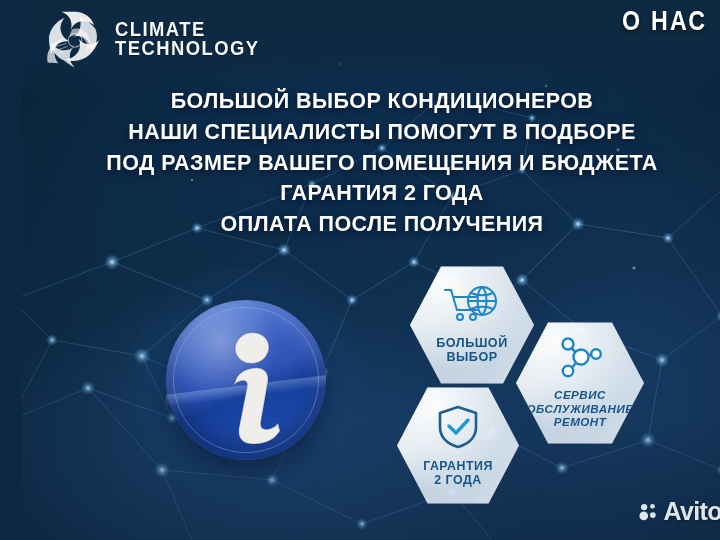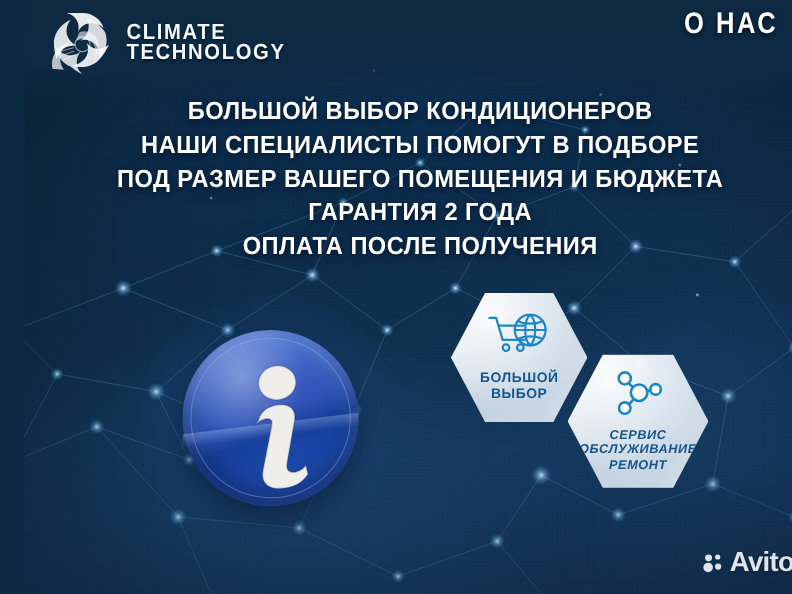--- a/index.html
+++ b/index.html
@@ -356,20 +356,35 @@
         </g>
       </svg>
     </div>
     <div class="hex-lbl">
       <div>СЕРВИС</div>
       <div>ОБСЛУЖИВАНИЕ</div>
       <div>РЕМОНТ</div>
     </div>
   </div>
 
+  <div class="hex" id="hex-warranty">
+    <div class="sheen"></div>
+    <div class="hex-ico">
+      <svg width="44" height="46" viewBox="0 0 44 46">
+        <g fill="none" stroke="#1b5f93" stroke-width="2.6" stroke-linejoin="round">
+          <path d="M22 3 L40 9 v14c0 11-8 17-18 20C12 40 4 34 4 23V9Z"></path>
+        </g>
+        <path d="M13 22 l7 7 12-13" fill="none" stroke="#1d9ad4" stroke-width="3.4" stroke-linecap="round" stroke-linejoin="round"></path>
+      </svg>
+    </div>
+    <div class="hex-lbl">
+      <div>ГАРАНТИЯ</div>
+      <div>2 ГОДА</div>
+    </div>
+  </div>
 
   <div class="avito">
     <svg class="avito-dots" viewBox="0 0 24 24">
       <g fill="#eef4f9">
         <circle cx="6.5" cy="6.5" r="4"></circle>
         <circle cx="17" cy="5.5" r="3"></circle>
         <circle cx="6" cy="17.5" r="5.5"></circle>
         <circle cx="17.5" cy="16.5" r="3.6"></circle>
       </g>
     </svg>

